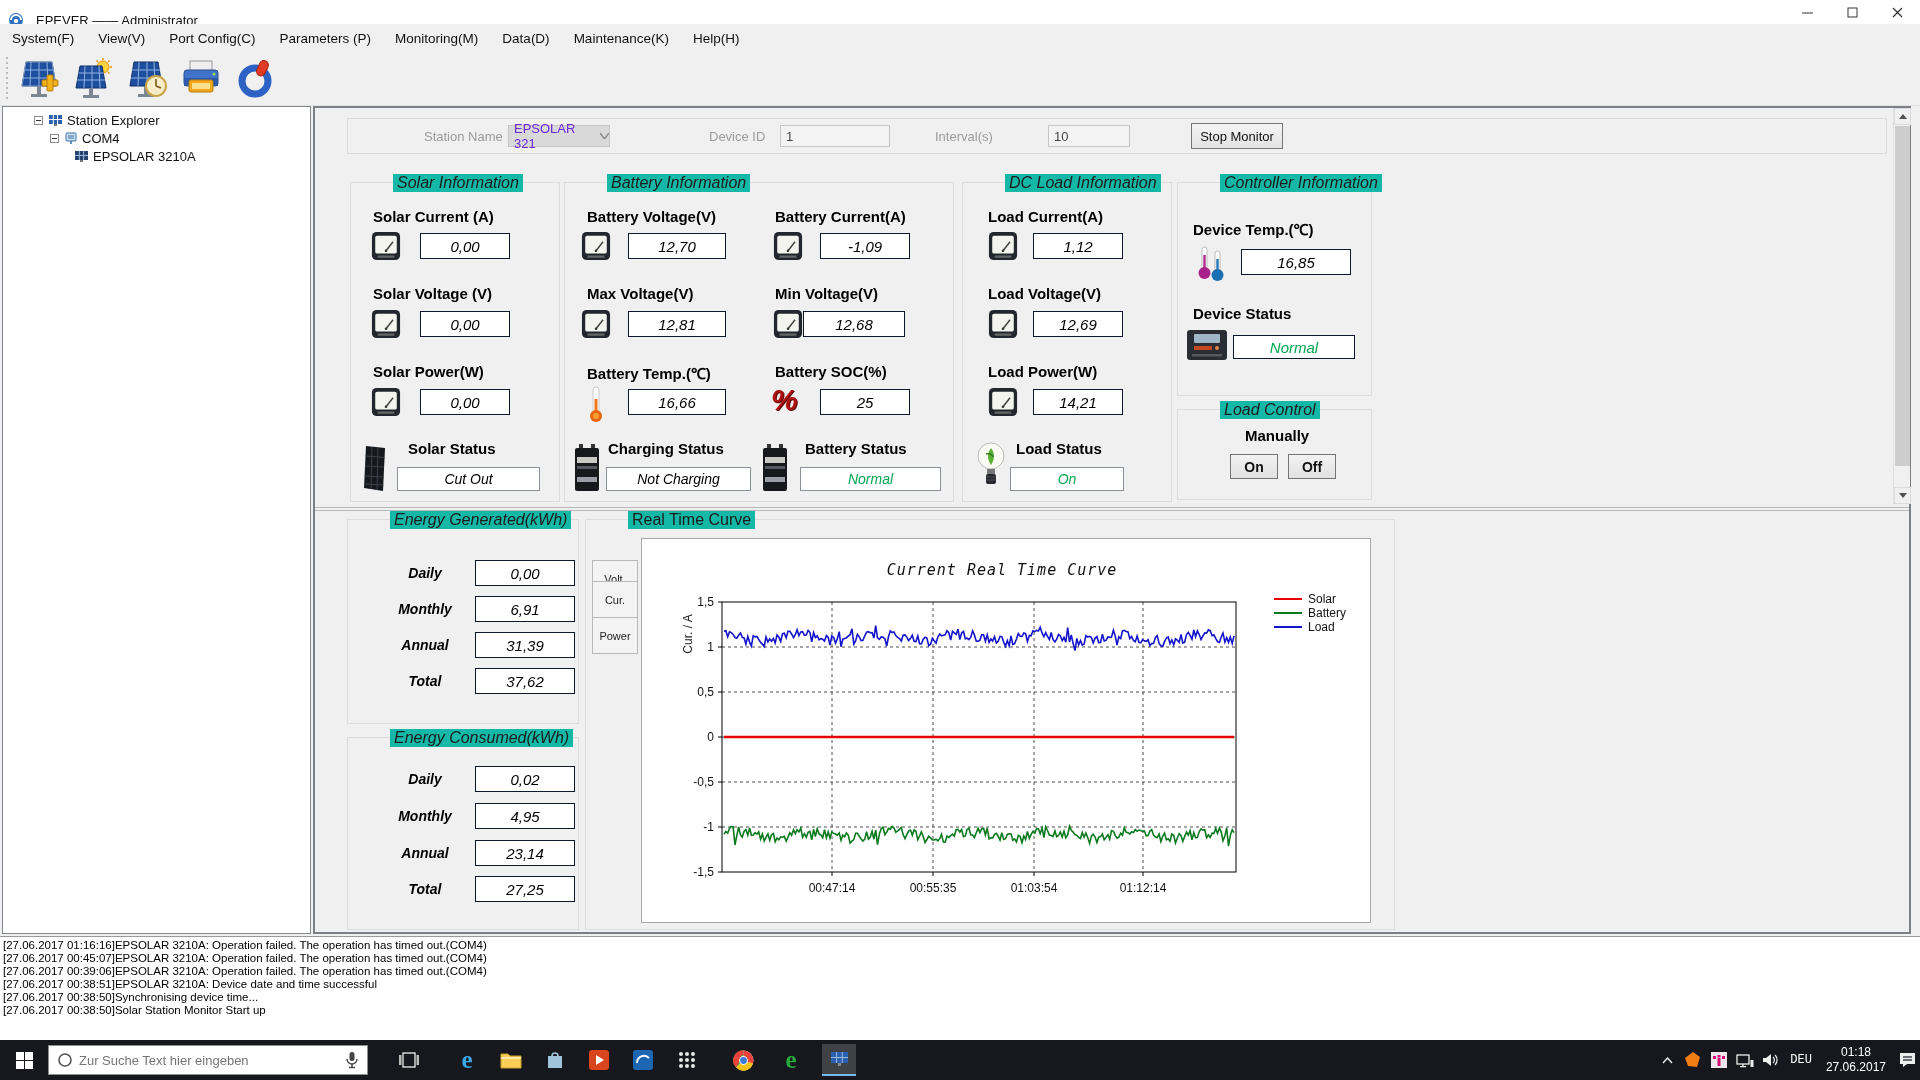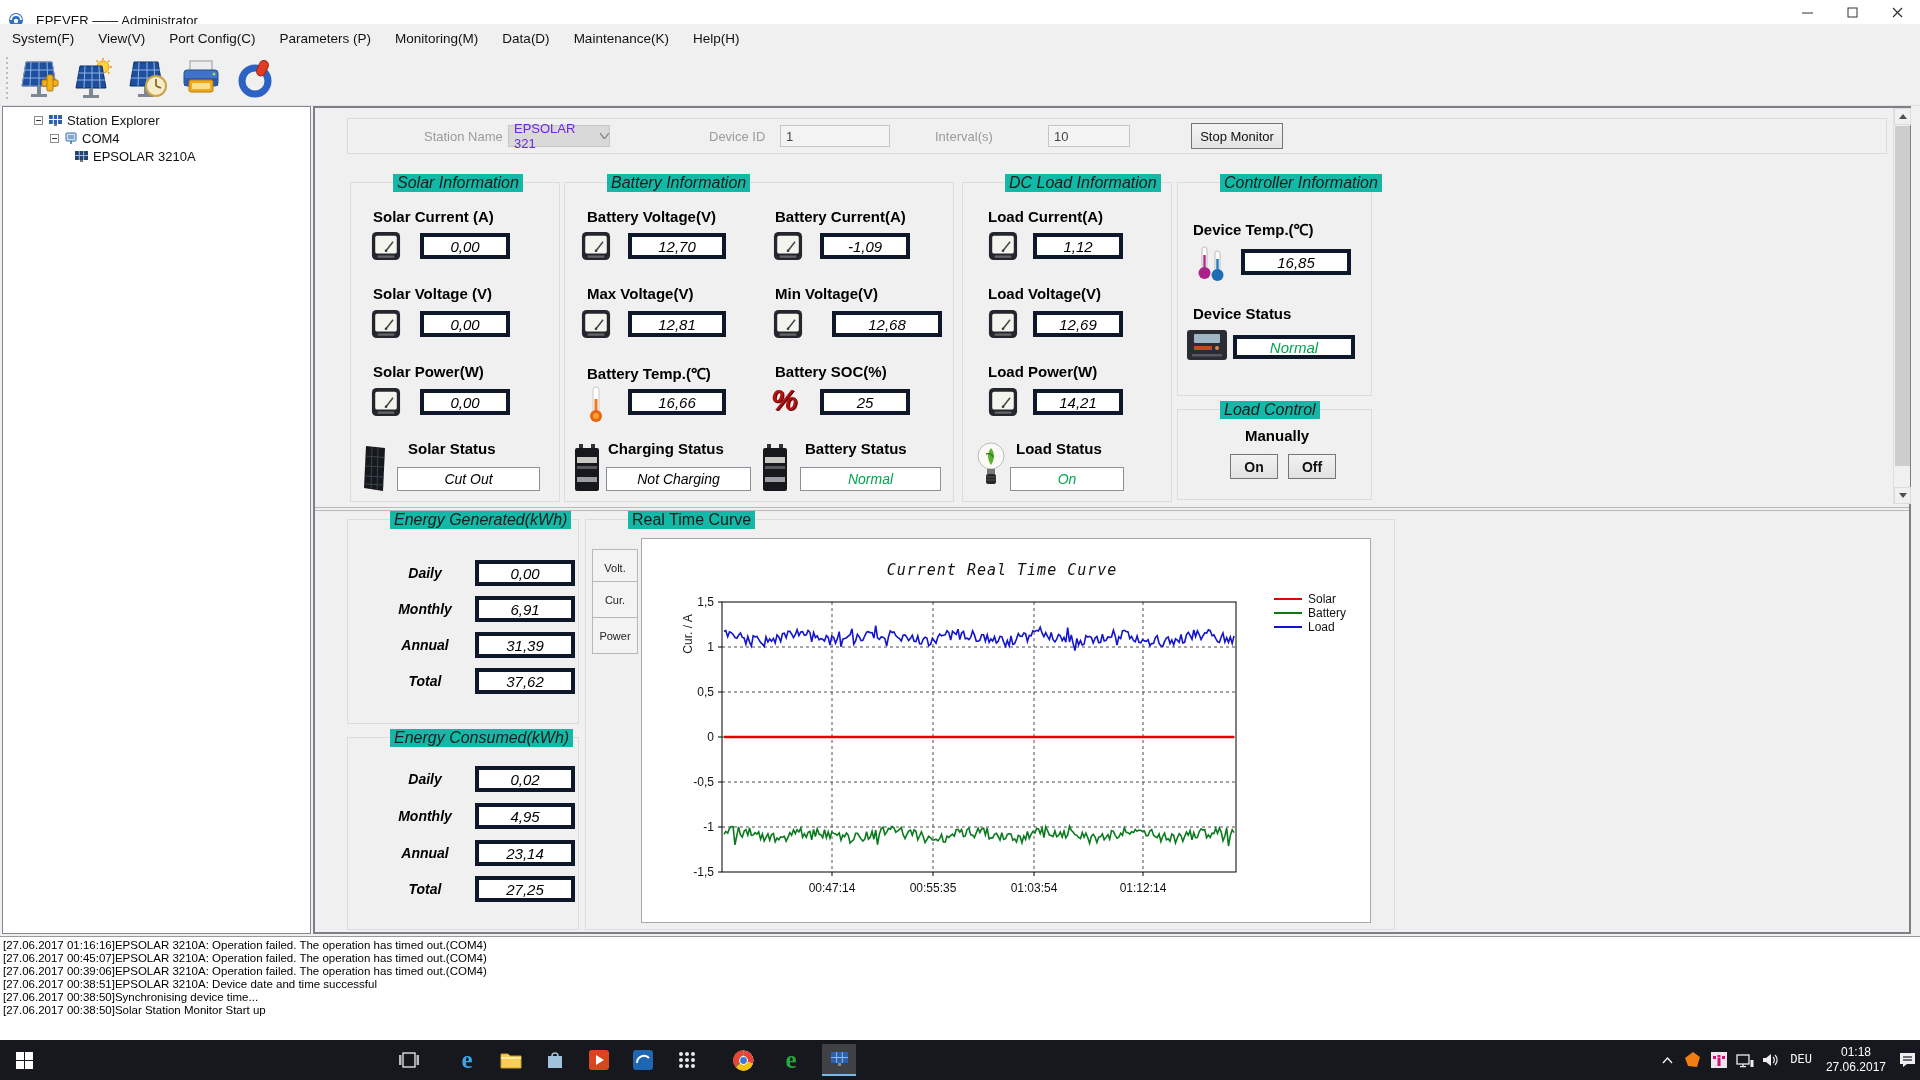--- a/index.html
+++ b/index.html
@@ -38,21 +38,21 @@
   
   #main { left:313px; top:106px; width:1598px; height:828px; background:#f0f0f0;
     border:2px solid #7c7f84; }
 
   .grp { position:absolute; border:1px solid #dcdcdc; }
   .grp > h3 { position:absolute; top:-9px; left:8px; background:#14b8a6; padding:0 4px;
     font-size:16px; font-style:italic; font-weight:normal; color:#1c1c1c; white-space:nowrap;margin-left:34px; }
   .grp-plain > h3 { font-style:normal; }
 
   .lbl { font-size:15px; font-weight:bold; color:#000; white-space:nowrap; }
-  .fld { height:26px; background:#fff; border:4px solid #0f172a; font-size:15px;
+  .fld { height:26px; background:#fff; border:1px solid #0f172a; font-size:15px;
     font-style:italic; color:#000; display:flex; align-items:center; justify-content:center; }
   .fld.green { color:#00a54f; }
 
   .gauge { width:30px; height:30px; }
 
   
   #monitor-bar { left:32px; top:10px; width:1540px; height:36px; border:1px solid #d9d9d9; }
   .mon-lbl { font-size:13px; color:#9b9b9b; top:10px; }
   .mon-fld { height:22px; top:6px; background:#f3f3f3; border:1px solid #c6c6c6;
     font-size:13px; color:#444; display:flex; align-items:center; padding-left:5px; }
@@ -360,21 +360,21 @@
       </svg>
     <div class="fld abs" style="left:63px;top:128px;width:98px">12,81</div>
     <div class="lbl abs" style="left:210px;top:102px">Min Voltage(V)</div>
     <svg class="gauge abs" style="left:208px;top:126px" viewBox="0 0 32 32">
         <rect x="1" y="1" width="30" height="30" rx="5" fill="#23262c"></rect>
         <rect x="4.5" y="5" width="23" height="19" rx="2" fill="#f4f4ef"></rect>
         <line x1="16" y1="21" x2="23.5" y2="11.5" stroke="#444" stroke-width="1.6"></line>
         <circle cx="16" cy="21" r="1.4" fill="#333"></circle>
         <rect x="7" y="26" width="18" height="2.6" rx="1" fill="#666"></rect>
       </svg>
-    <div class="fld abs" style="left:267px;top:128px;width:110px">12,68</div>
+    <div class="fld abs" style="left:238px;top:128px;width:102px">12,68</div>
     <div class="lbl abs" style="left:22px;top:180px">Battery Temp.(℃)</div>
     <svg class="abs" style="left:20px;top:202px" width="22" height="38" viewBox="0 0 22 38">
         <rect x="8" y="2" width="6" height="26" rx="3" fill="#fff" stroke="#ccc"></rect>
         <rect x="9.5" y="14" width="3" height="14" fill="#f07818"></rect>
         <circle cx="11" cy="31" r="6" fill="#e86410"></circle>
         <circle cx="11" cy="31" r="3" fill="#f9a232"></circle>
       </svg>
     <div class="fld abs" style="left:63px;top:206px;width:98px">16,66</div>
     <div class="lbl abs" style="left:210px;top:180px">Battery SOC(%)</div>
     <div class="abs" style="left:206px;top:200px;font-size:30px;font-weight:bold;font-style:italic;color:#b01212;text-shadow:1px 1px 0 #5e0808">%</div>
@@ -503,21 +503,21 @@
     <div class="erow-lbl abs" style="left:32px;top:70px">Monthly</div>
     <div class="fld erow-fld abs" style="left:127px;top:65px">4,95</div>
     <div class="erow-lbl abs" style="left:32px;top:107px">Annual</div>
     <div class="fld erow-fld abs" style="left:127px;top:102px">23,14</div>
     <div class="erow-lbl abs" style="left:32px;top:143px">Total</div>
     <div class="fld erow-fld abs" style="left:127px;top:138px">27,25</div>
   </div>
 
   <div id="curve-grp" class="grp grp-plain">
     <h3>Real Time Curve</h3>
-    <div class="vtab" style="top:29px">Volt.</div>
+    <div class="vtab" style="top:40px">Volt.</div>
     <div class="vtab" style="top:61px">Cur.</div>
     <div class="vtab" style="top:97px">Power</div>
     <div id="chart-area">
       <div id="chart-title">Current Real Time Curve</div>
       <div id="chart-ylabel">Cur. / A</div>
       <svg id="curve-svg" width="730" height="385" viewBox="0 0 730 385">
           <line x1="76" y1="63" x2="80" y2="63" stroke="#000"></line>
           <text x="72" y="67" text-anchor="end" font-size="12" fill="#111" font-family="Liberation Sans, sans-serif">1,5</text>
           <line x1="80" y1="108" x2="594" y2="108" stroke="#222" stroke-width="0.8" stroke-dasharray="3 3"></line>
           <line x1="76" y1="108" x2="80" y2="108" stroke="#000"></line>
@@ -582,20 +582,32 @@
 
 <div id="taskbar" class="abs">
   <div id="start-btn" class="abs">
     <svg width="17" height="17" viewBox="0 0 17 17">
         <rect x="0" y="0" width="8" height="8" fill="#fff"></rect>
         <rect x="9" y="0" width="8" height="8" fill="#fff"></rect>
         <rect x="0" y="9" width="8" height="8" fill="#fff"></rect>
         <rect x="9" y="9" width="8" height="8" fill="#fff"></rect>
       </svg>
   </div>
+  <div id="search-box" class="abs">
+    <svg width="16" height="16" viewBox="0 0 16 16">
+        <circle cx="8" cy="8" r="6" fill="none" stroke="#555" stroke-width="1.6"></circle>
+      </svg>
+    <input id="search-input" placeholder="Zur Suche Text hier eingeben" style="">
+    <svg width="14" height="18" viewBox="0 0 14 18">
+        <rect x="4.5" y="1" width="5" height="9" rx="2.5" fill="#444"></rect>
+        <path d="M2 8 a5 5 0 0 0 10 0" fill="none" stroke="#444" stroke-width="1.4"></path>
+        <line x1="7" y1="13" x2="7" y2="16" stroke="#444" stroke-width="1.4"></line>
+        <line x1="4" y1="16.5" x2="10" y2="16.5" stroke="#444" stroke-width="1.4"></line>
+      </svg>
+  </div>
   <div class="tb-ico" style="left:392px">
     <svg width="20" height="16" viewBox="0 0 20 16">
         <rect x="4" y="1" width="12" height="14" fill="none" stroke="#eee" stroke-width="1.3"></rect>
         <rect x="0" y="3" width="2.5" height="10" fill="#bbb"></rect>
         <rect x="17.5" y="3" width="2.5" height="10" fill="#bbb"></rect>
       </svg>
   </div>
   <div class="tb-ico" style="left:450px">
       <span class="edge-e">e</span>
     </div>

